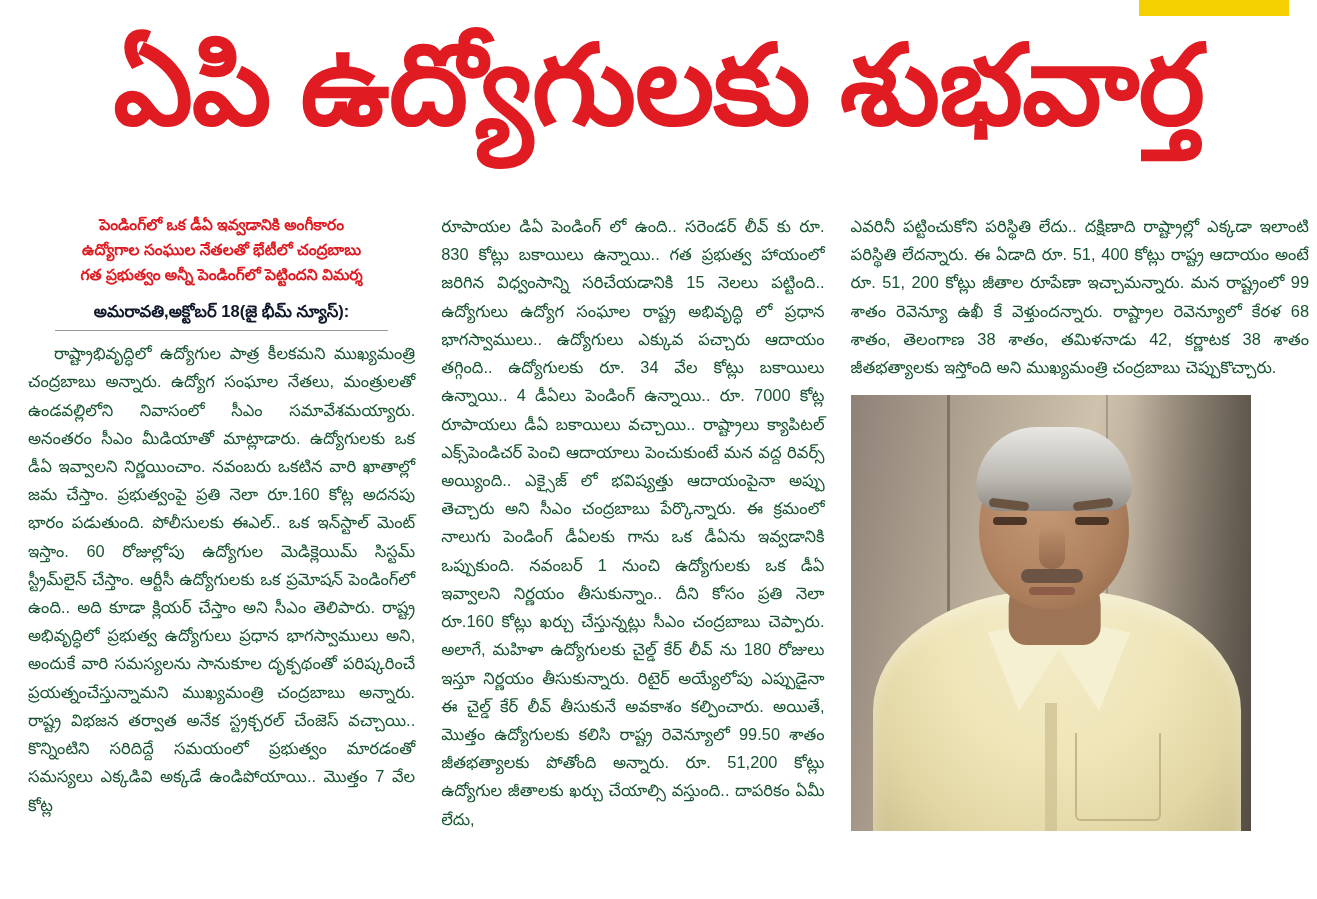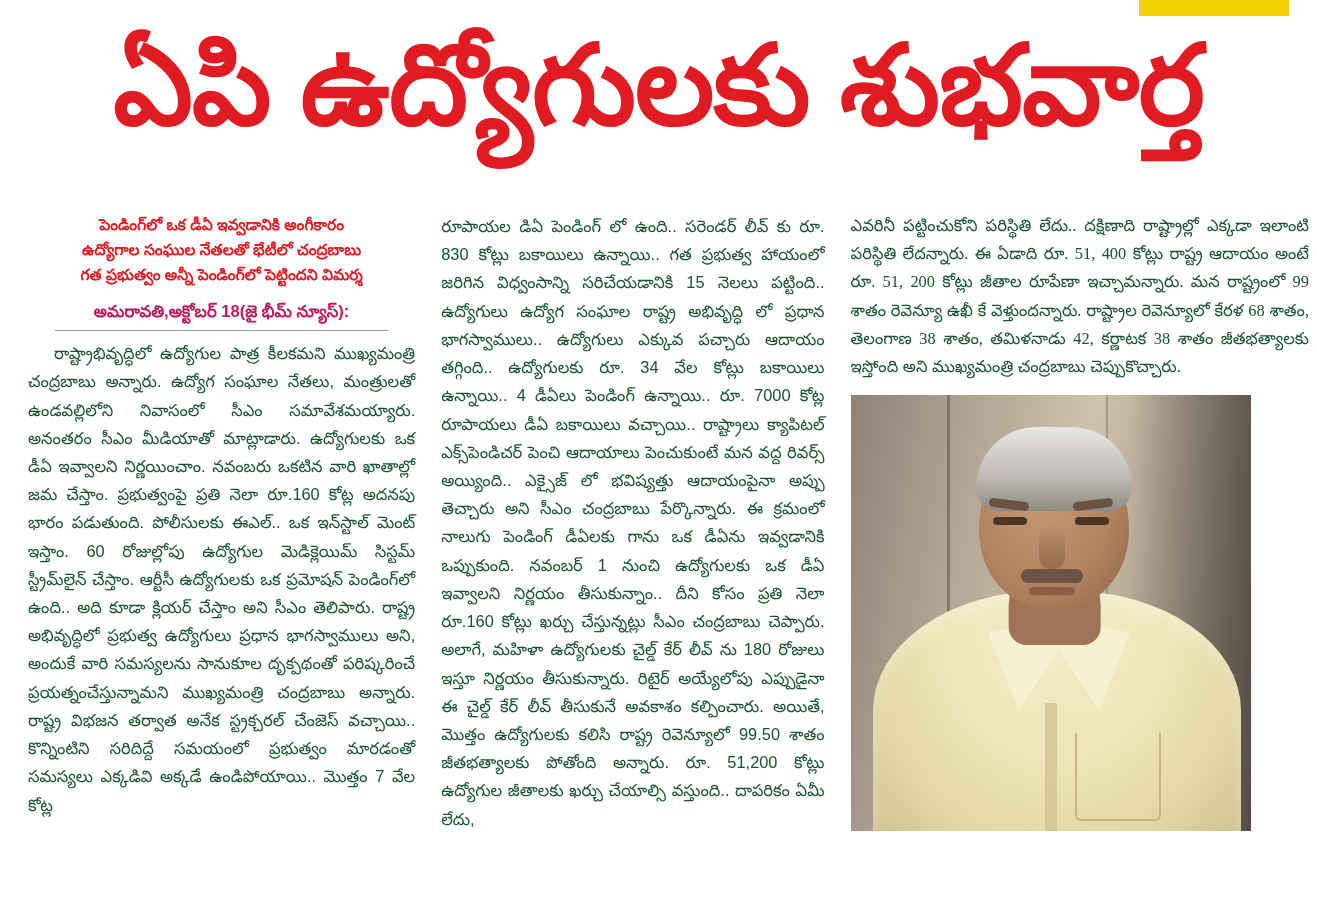--- a/index.html
+++ b/index.html
@@ -51,42 +51,42 @@
     height: 680px;
     display: flex;
     gap: 26px;
     align-items: flex-start;
   }
   .col {
     width: 402px;
     position: relative;
   }
   .col-2 { width: 398px; }
-  .col-3 { width: 476px; font-family: Liberation Serif, serif; }
+  .col-3 { width: 476px; }
 
   
   .kicker {
     color: #e11b22;
     font-weight: bold;
     font-size: 15.5px;
     line-height: 1.62;
     text-align: center;
     margin: 0 0 12px 0;
     padding: 0 4px;
   }
   .kicker div { white-space: nowrap; }
 
   
   .dateline {
     font-weight: bold;
     font-size: 16.5px;
     line-height: 1.5;
     text-align: center;
     margin: 4px 0 6px 0;
-    color: #be185d;
+    color: #0f172a;
   }
   .rule {
     width: 86%;
     height: 1px;
     background: #9a9a9a;
     margin: 2px auto 8px auto;
   }
 
   
   p.body {

